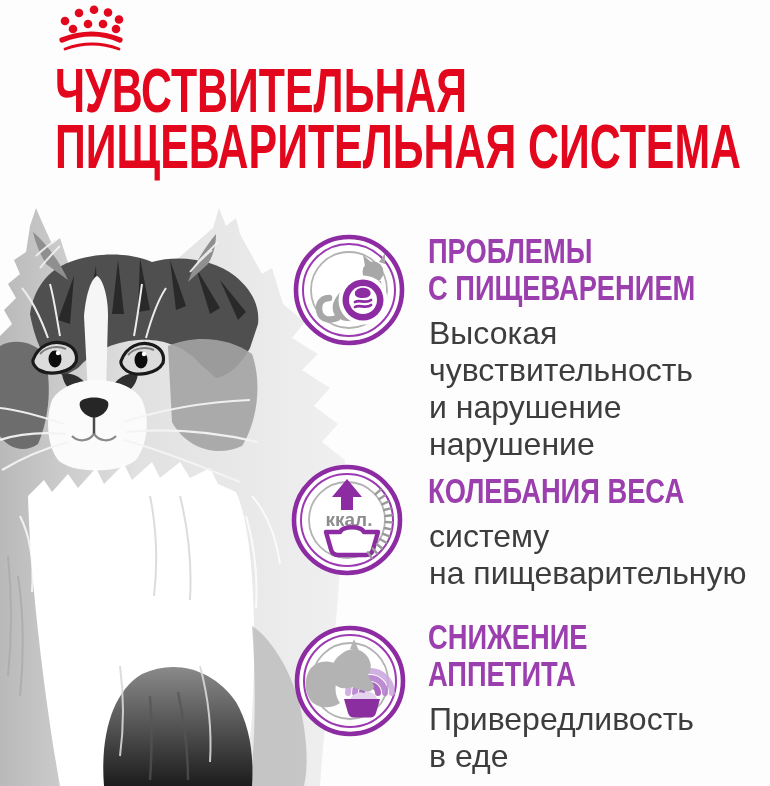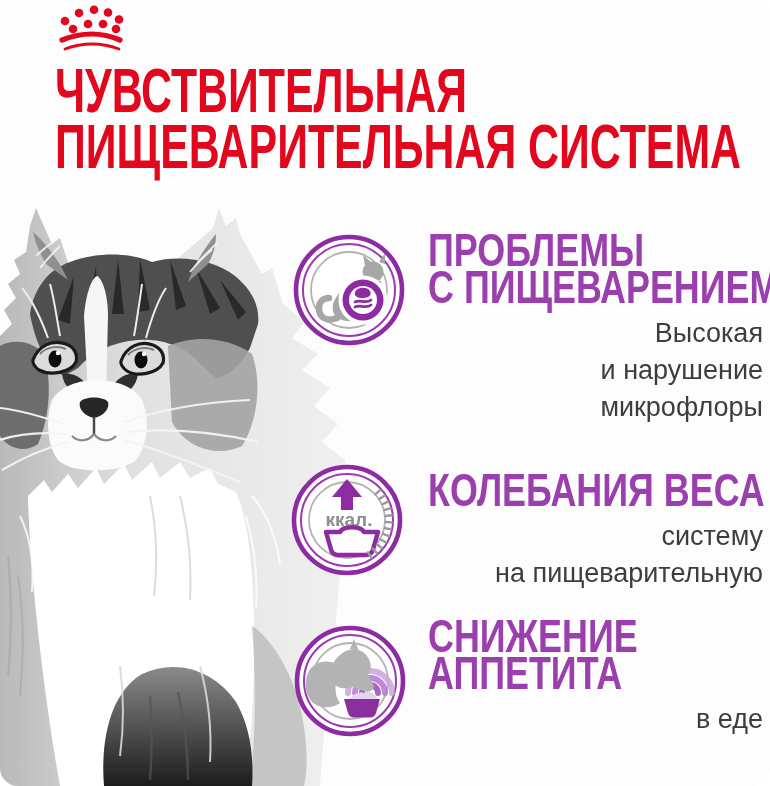--- a/index.html
+++ b/index.html
@@ -1,35 +1,34 @@
 <!DOCTYPE html>
 <html><head>
 <meta charset="utf-8">
 <style>
   html,body{margin:0;padding:0;background:#ffffff;}
   .page{
     position:relative;width:770px;height:786px;background:#fdfdfd;overflow:hidden;
     font-family:"Liberation Sans","DejaVu Sans",sans-serif;
-    border-radius:18px;
   }
   .logo{position:absolute;left:55px;top:5px;width:74px;height:50px;}
   .title{position:absolute;left:55px;top:62px;margin:0;color:#e2071c;font-size:63px;font-weight:bold;line-height:56px;letter-spacing:0;}
   .title .tline{display:block;transform:scaleX(.68);transform-origin:left top;white-space:nowrap;}
   .cat-photo{position:absolute;left:0;top:196px;width:345px;height:590px;}
   .bicon{position:absolute;width:112px;height:112px;}
   .b1 .bicon{left:293px;top:234px;}
   .b2 .bicon{left:291px;top:464px;}
   .b3 .bicon{left:294px;top:625px;}
   .btext{position:absolute;left:428px;width:335px;}
   .b1 .btext{top:232px;}
   .b2 .btext{top:472px;}
   .b3 .btext{top:618px;}
-  .btext h2{margin:0;color:#9b3fae;font-size:46px;font-weight:bold;line-height:37px;}
+  .btext h2{margin:0;color:#9b3fae;font-size:35px;font-weight:bold;line-height:37px;}
   .btext h2 .hline{display:block;transform:scaleX(.78);transform-origin:left top;white-space:nowrap;}
-  .btext p{margin:9px 0 0 1px;color:#3d3d3d;font-size:27px;line-height:37px;text-align:right;}
+  .btext p{margin:9px 0 0 1px;color:#3d3d3d;font-size:32px;line-height:37px;}
   .btext p .dline{display:block;white-space:nowrap;}
 </style>
 </head>
 <body>
 
 <div class="page">
 
   <svg class="logo" viewBox="0 0 72 50">
     <g fill="#e2071c">
       <circle cx="9" cy="16" r="4.3"></circle>
@@ -184,22 +183,23 @@
         <path d="M62,73 C66,70 73,75 78,71"></path>
       </g>
     </svg>
     <div class="btext">
       <h2>
         <span class="hline">ПРОБЛЕМЫ</span>
         <span class="hline">С ПИЩЕВАРЕНИЕМ</span>
       </h2>
       <p>
         <span class="dline">Высокая</span>
+        <span class="dline">чувствительность</span>
         <span class="dline">и нарушение</span>
-        <span class="dline">микрофлоры</span>
+        <span class="dline">нарушение</span>
       </p>
     </div>
   </section>
 
   <section class="benefit b2">
     <svg class="bicon" viewBox="0 0 112 112">
       <circle cx="56" cy="56" r="53" fill="#ffffff" stroke="#8d2ba3" stroke-width="4.6"></circle>
       <circle cx="56" cy="56" r="46" fill="none" stroke="#9b3ab1" stroke-width="2"></circle>
       <circle cx="56" cy="56" r="38" fill="none" stroke="#b3b3b3" stroke-width="1.8"></circle>
       <polygon points="56,15 71,33 62,33 62,46 50,46 50,33 41,33" fill="#8d2ba3"></polygon>
@@ -248,18 +248,19 @@
       </g>
       <path d="M50,74 H86 L82,88 C81,91 79,92.5 76,92.5 H60 C57,92.5 55,91 54,88 Z" fill="#8b2fa0"></path>
       <path d="M56,74 C60,68 66,66 70,68 C75,65 81,68 83,74 Z" fill="#e6d4ee"></path>
     </svg>
     <div class="btext">
       <h2>
         <span class="hline">СНИЖЕНИЕ</span>
         <span class="hline">АППЕТИТА</span>
       </h2>
       <p>
+        <span class="dline">Привередливость</span>
         <span class="dline">в еде</span>
       </p>
     </div>
   </section>
 
 </div>
 
 </body></html>

